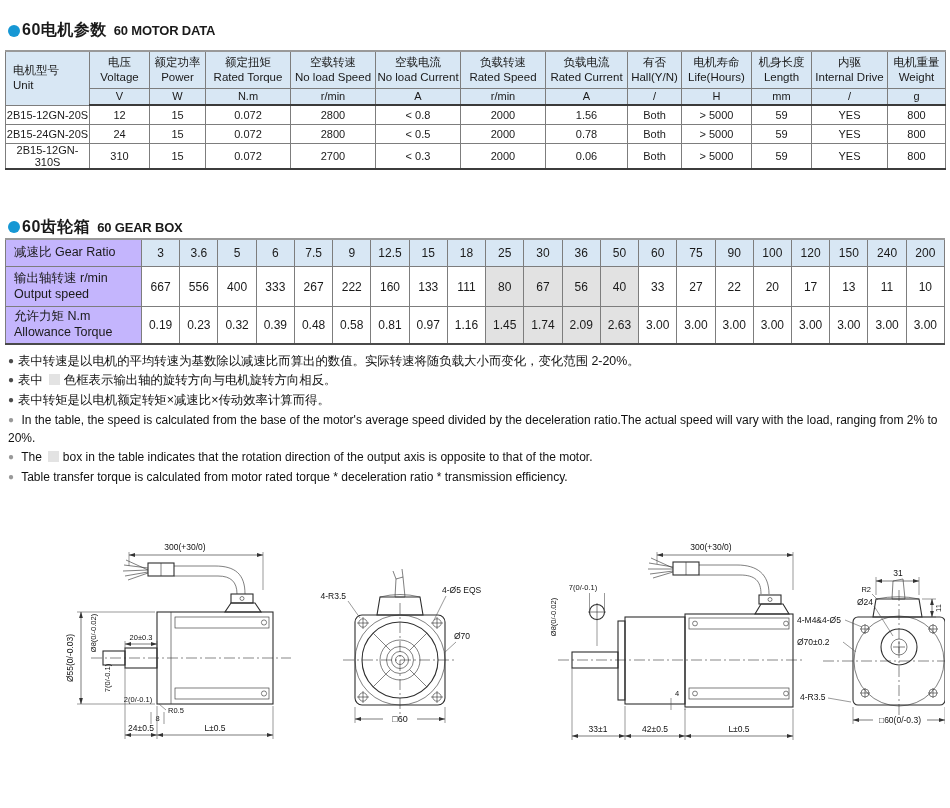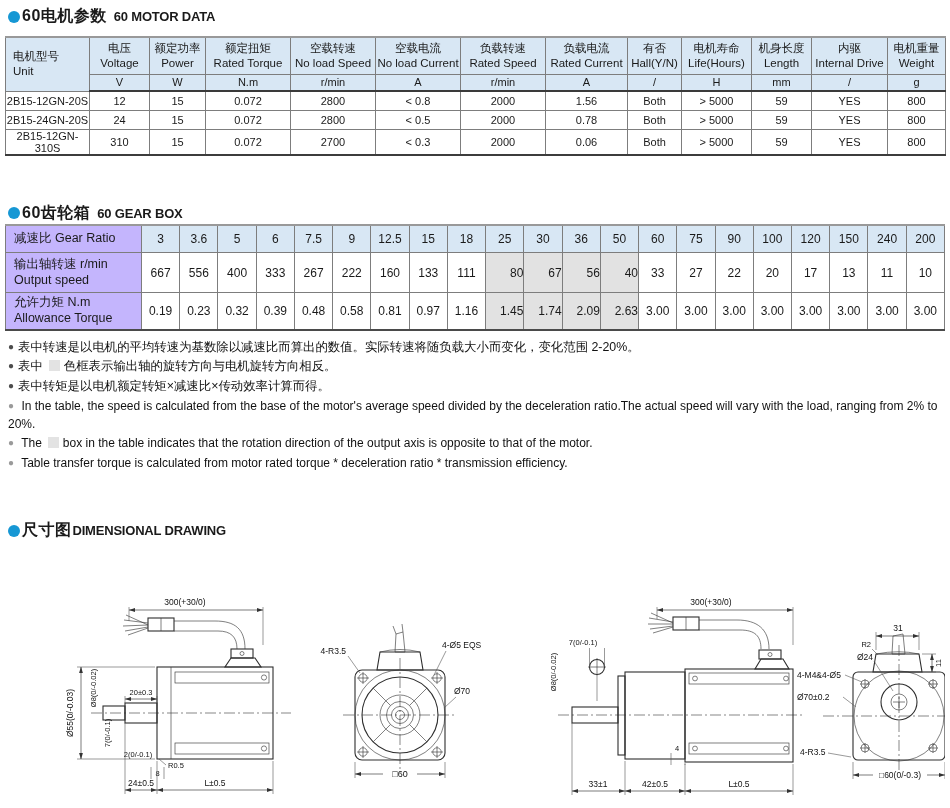--- a/index.html
+++ b/index.html
@@ -1,18 +1,18 @@
 <!DOCTYPE html>
 <html><head>
 <meta charset="utf-8">
 <style>
   * { box-sizing: border-box; margin: 0; padding: 0; }
   html,body { width: 950px; height: 808px; background:#fff; overflow:hidden; }
   body { font-family: "Liberation Sans", sans-serif; color:#1a1a1a; }
-  .page { position:relative; width:950px; height:808px; padding:4px 5px 0 5px; }
+  .page { position:relative; width:950px; height:808px; padding:18px 5px 0 5px; }
 
   
   .sec-h { display:flex; align-items:center; margin:2px 0 0 3px; }
   .dot { width:12px; height:12px; border-radius:50%; background:#1697d4; margin-right:2px; flex:0 0 auto; }
   .sec-h .zh { font-size:16px; font-weight:bold; letter-spacing:0.5px; }
   .sec-h .en { font-size:13px; font-weight:bold; margin-left:7px; letter-spacing:-0.2px; }
 
   
   table { border-collapse:collapse; table-layout:fixed; width:940px; }
   .motor-table { margin-top:9px; border-top:2px solid #999; border-bottom:2px solid #3c3c3c; }
@@ -27,21 +27,21 @@
   
   .unit-note { width:940px; text-align:right; font-size:12px; margin:16px 0 4px 0; }
   .unit-note .zh { font-weight:bold; }
   .gear-table { border-top:2px solid #999; border-bottom:2px solid #4a4a4a; }
   .gear-table th, .gear-table td { border:1px solid #7d7d7d; text-align:center; vertical-align:middle; font-size:12px; }
   .gear-table th.gh { background:#c4b5fd; text-align:left; padding-left:8px; font-weight:normal; font-size:12.5px; line-height:1.25; }
   .gear-table tr { border-top:1.5px solid #555; }
   .gear-table tr.ratio-row td { background:#d8e7f4; height:28px; }
   .gear-table tr.speed-row td { height:40px; }
   .gear-table tr.torque-row td { height:37px; }
-  .gear-table td.hl { background:#e2e2e2;text-align:right; }
+  .gear-table td.hl { background:#e2e2e2; }
 
   
   .notes { list-style:none; margin:8px 0 0 3px; }
   .notes li { font-size:12.4px; line-height:1.45; margin:2px 0; color:#111; }
   .notes li.en { font-size:12px; }
   .notes .b { font-size:10px; vertical-align:1px; margin-right:4px; color:#4c4c4c; }
   .notes li.en .b { color:#9a9a9a; }
   .swatch { display:inline-block; width:11px; height:11px; background:#e3e3e3; vertical-align:-1px; margin:0 4px 0 6px; }
 
   .dim-sec { margin-top:48px; }
@@ -301,25 +301,20 @@
 
   <ul class="notes">
     <li><span class="b">●</span><span>表中转速是以电机的平均转速为基数除以减速比而算出的数值。实际转速将随负载大小而变化，变化范围 2-20%。</span></li>
     <li><span class="b">●</span><span>表中</span><span class="swatch"></span><span>色框表示输出轴的旋转方向与电机旋转方向相反。</span></li>
     <li><span class="b">●</span><span>表中转矩是以电机额定转矩×减速比×传动效率计算而得。</span></li>
     <li class="en"><span class="b">●</span> <span>In the table, the speed is calculated from the base of the motor's average speed divided by the deceleration ratio.The actual speed will vary with the load, ranging from 2% to 20%.</span></li>
     <li class="en"><span class="b">●</span> <span>The</span><span class="swatch"></span><span>box in the table indicates that the rotation direction of the output axis is opposite to that of the motor.</span></li>
     <li class="en"><span class="b">●</span> <span>Table transfer torque is calculated from motor rated torque * deceleration ratio * transmission efficiency.</span></li>
   </ul>
 
-  <div class="sec-h dim-sec">
-    <span class="dot"></span>
-    <span class="zh">尺寸图</span>
-    <span class="en" style="margin-left:1px;">DIMENSIONAL DRAWING</span>
-  </div>
 
   <div class="drawing-wrap">
   <svg width="940" height="250" viewBox="0 0 940 250">
     <defs>
       <marker id="arr" viewBox="0 0 10 6" refX="9.5" refY="3" markerWidth="9" markerHeight="5.4" orient="auto-start-reverse">
         <path d="M0,0 L10,3 L0,6 z" fill="#333"></path>
       </marker>
     </defs>
 
     <g>

